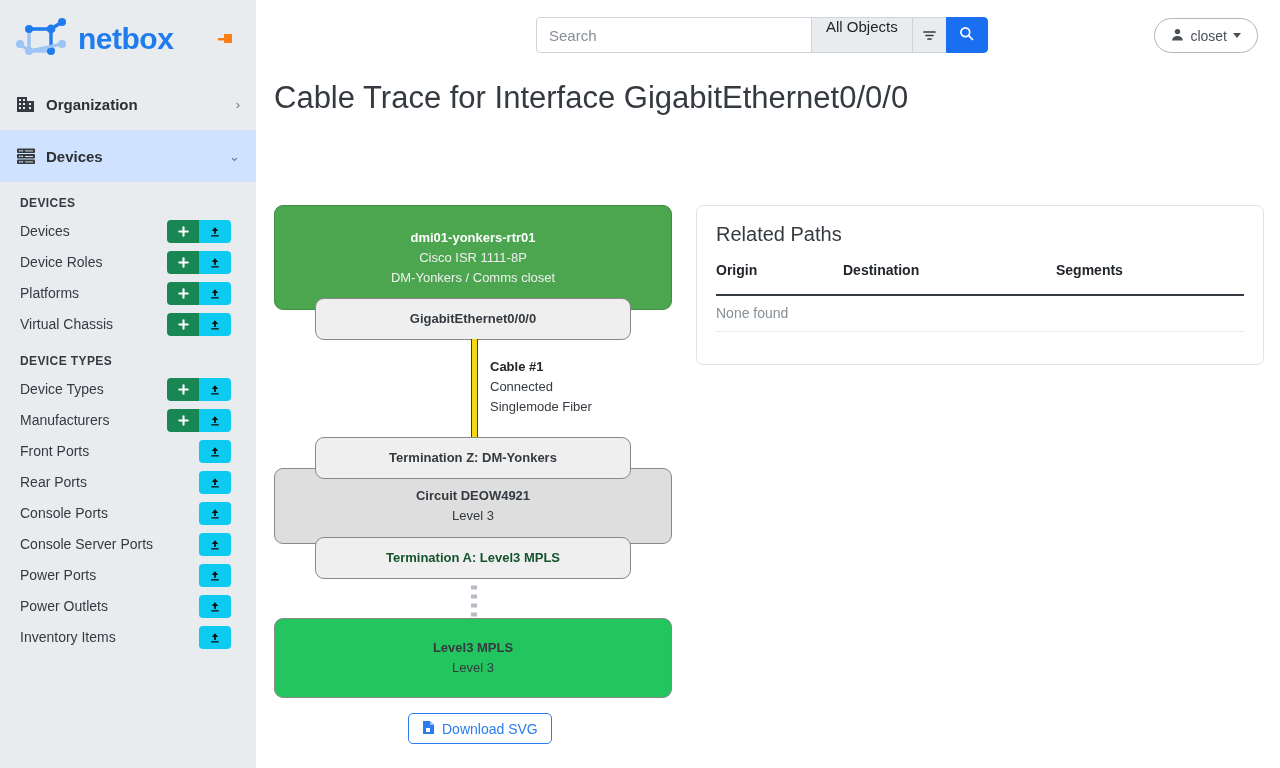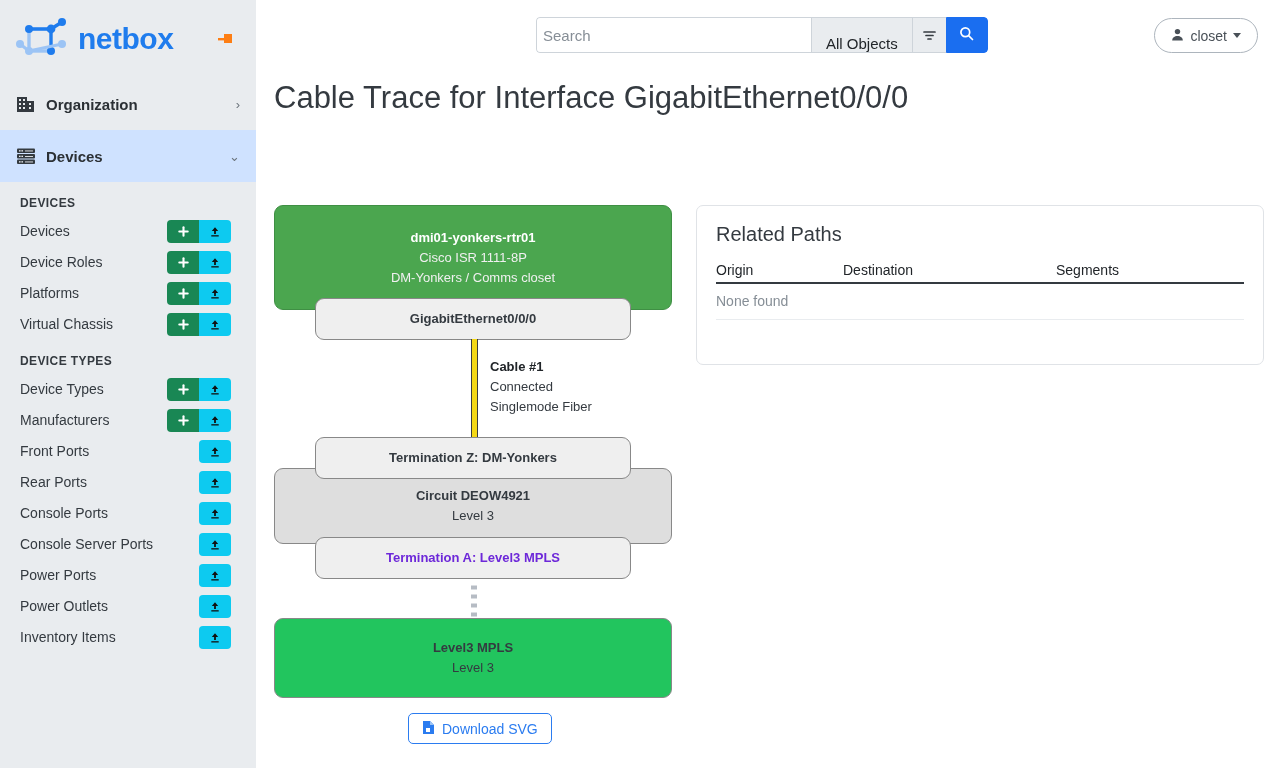--- a/index.html
+++ b/index.html
@@ -89,27 +89,27 @@
   }
   .searchwrap {
     position: absolute; left: 280px; top: 17px;
     display: flex; height: 36px;
     border-radius: 4px; overflow: hidden;
   }
   .search-input {
     width: 275px; height: 36px;
     border: 1px solid #ced4da; border-right: none;
     border-radius: 4px 0 0 4px;
-    padding: 0 6px; font-size: 15px;
+    padding: 0 12px; font-size: 15px;
     color: #212529; background: #fff; outline: none;
     font-family: "Liberation Sans", sans-serif;
   }
   .search-input::placeholder { color: #868e96; }
   .obj-select {
-    height: 36px; display: flex; align-items: flex-end;
+    height: 36px; display: flex; align-items: flex-start;
     padding: 0 14px; font-size: 15px; color: #212529;
     background: #e9ecef; border: 1px solid #ced4da; border-right: none;
     cursor: pointer; white-space: nowrap;
   }
   .filter-btn {
     width: 34px; height: 36px;
     display: flex; align-items: center; justify-content: center;
     background: #e9ecef; border: 1px solid #ced4da; border-right: none;
     cursor: pointer;
   }
@@ -161,21 +161,21 @@
   .circuit-box {
     left: 0; top: 263px; width: 398px; height: 76px;
     background: #dedede; border: 1px solid #888; color: #343a40;
   }
   .termz-box {
     left: 41px; top: 232px; width: 316px; height: 42px;
     background: #efefef; border: 1px solid #888; color: #343a40;
   }
   .terma-box {
     left: 41px; top: 332px; width: 316px; height: 42px;
-    background: #efefef; border: 1px solid #888; color: #6d28d9;
+    background: #efefef; border: 1px solid #888; color: #14532d;
   }
   .end-box {
     left: 0; top: 413px; width: 398px; height: 80px;
     background: #22c55e; border: 1px solid #888; color: #343a40;
   }
   .cable-line {
     position: absolute; left: 197px; top: 134px;
     width: 7px; height: 99px;
     background: #f5d815;
     border-left: 1px solid #3c3c3c; border-right: 1px solid #3c3c3c;
@@ -214,22 +214,22 @@
     width: 568px; height: 160px;
     border: 1px solid #e0e3e7; border-radius: 7px;
     background: #fff;
   }
   #related .card-title {
     font-size: 20px; font-weight: 400; color: #343a40;
     padding: 17px 0 0 19px;
   }
   #related table { width: calc(100% - 38px); margin: 16px 19px 0 19px; border-collapse: collapse; }
   #related th {
-    text-align: left; font-size: 14px; font-weight: 400;
-    color: #212529; padding: 0 0 4px 0;
+    text-align: left; font-size: 14px; font-weight: 700;
+    color: #212529; padding: 0 0 16px 0;
     border-bottom: 2px solid #343a40;
   }
   #related th.c1 { width: 127px; }
   #related th.c2 { width: 213px; }
   #related td {
     font-size: 14px; color: #868e96;
     padding: 9px 0 10px 0;
     border-bottom: 1px solid #e9ecef;
   }
 </style>

